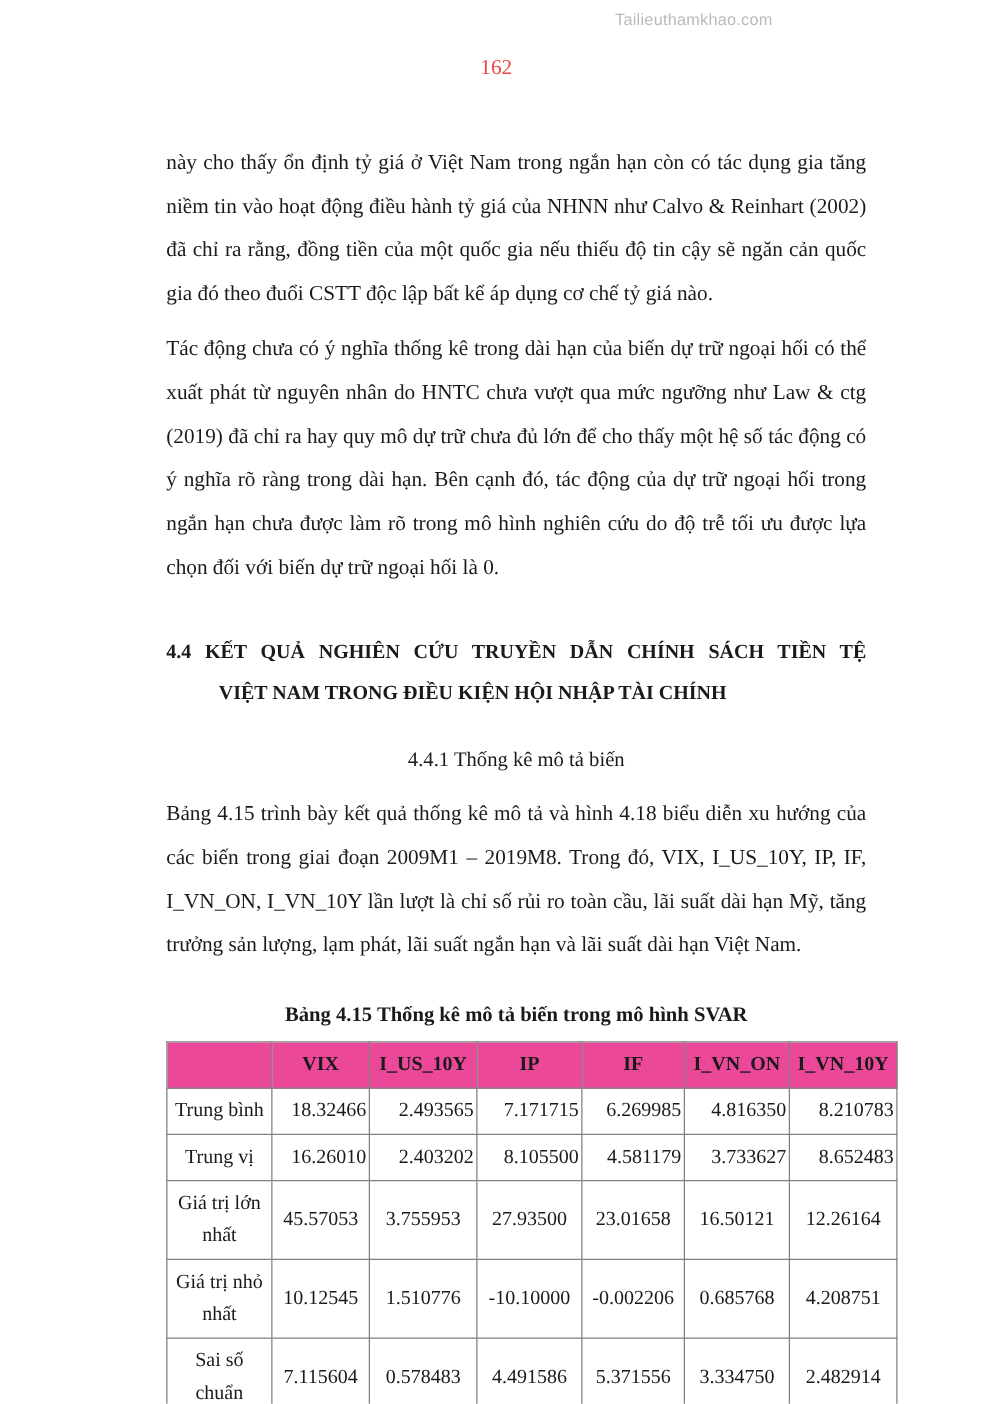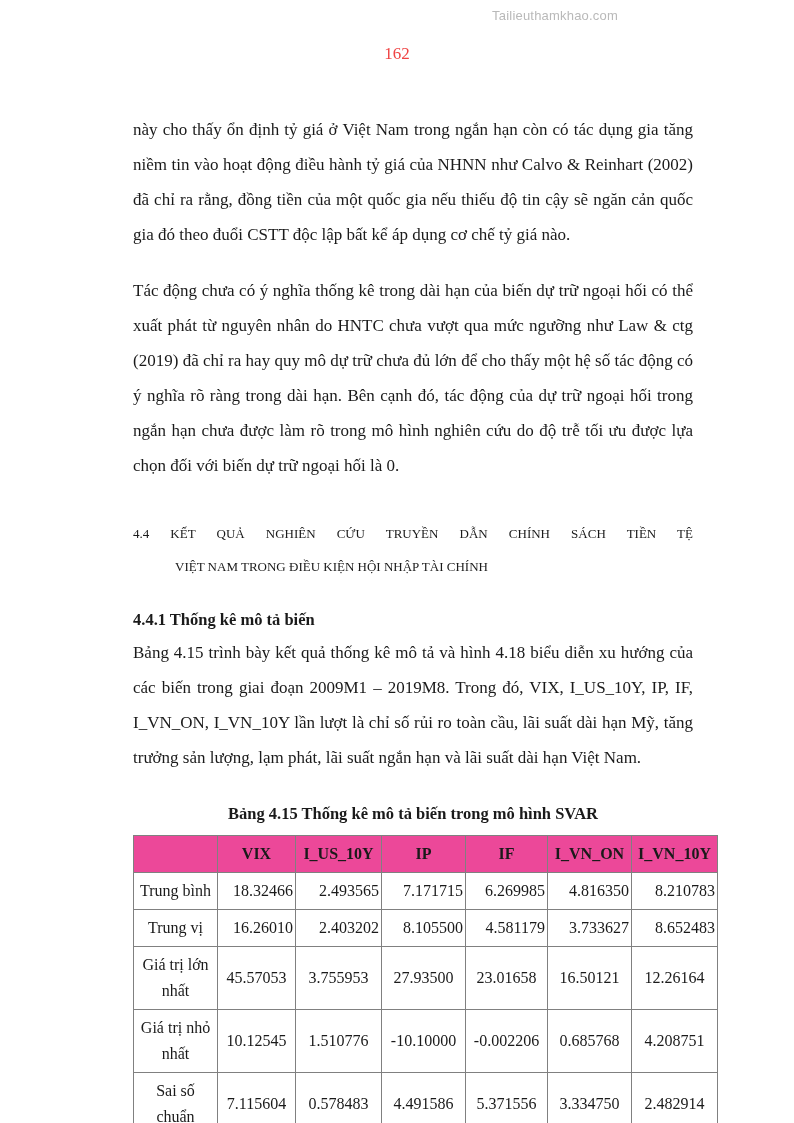--- a/index.html
+++ b/index.html
@@ -51,46 +51,47 @@
   p.body-par {
     margin: 0 0 0 0;
     font-size: 17px;
     line-height: 35px;
     text-align: justify;
     text-justify: inter-word;
     text-indent: 0;
     hyphens: none;
   }
   p.body-par + p.body-par {
-    margin-top: 21px;
+    margin-top: 9px;
   }
 
   h2.section-head {
     margin: 34px 0 0 0;
-    font-size: 13px;
-    font-weight: normal;
+    font-size: 16px;
+    font-weight: bold;
     line-height: 33px;
     text-align: justify;
     text-transform: none;
   }
   h2.section-head .head-line1 {
     display: block;
     text-align: justify;
     text-align-last: justify;
   }
   h2.section-head .head-line2 {
     display: block;
     margin-left: 42px;
     text-align: left;
   }
   h3.subsection-head {
-    margin: 22px 0 0 0;
+    margin: 22px 0 10px 0;
     font-size: 16.5px;
-    font-weight: bold;
+    font-weight: normal;
     line-height: 30px;
+    text-align: center;
   }
   .par-after-sub {
     margin-top: 14px;
   }
 
   .table-caption {
     margin: 26px 0 8px 0;
     text-align: center;
     font-size: 16.5px;
     font-weight: bold;

